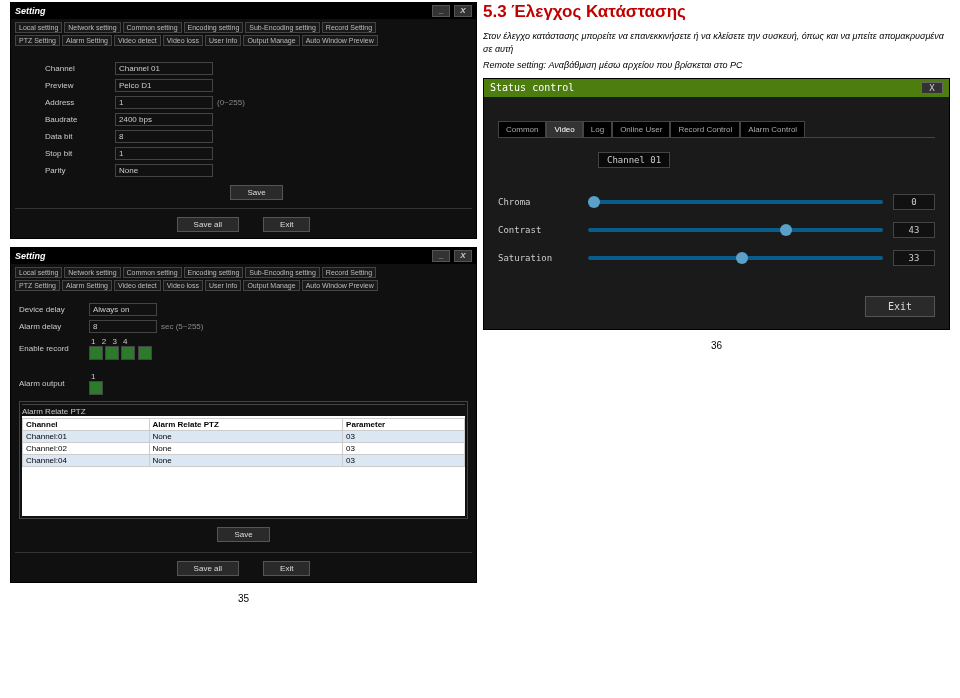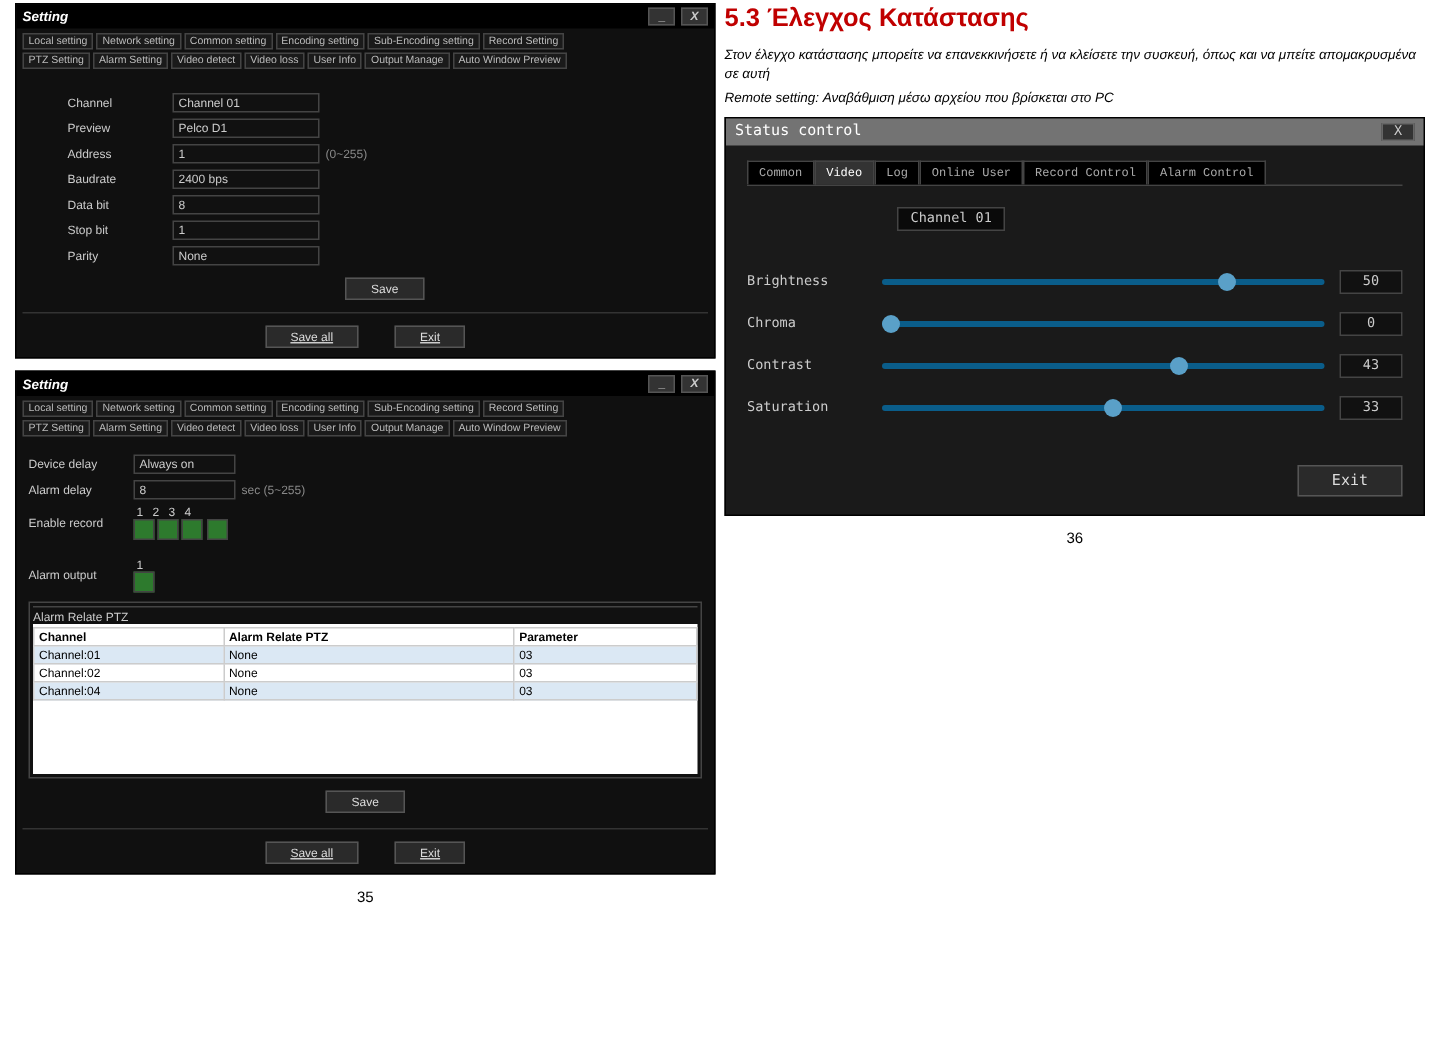--- a/index.html
+++ b/index.html
@@ -87,21 +87,21 @@
     display:inline-block;
     background:#2a2a2a;
     border:1px solid #555;
     color:#ddd;
     font-size:8px;
     padding:2px 16px;
     cursor:default;
     text-align:center;
   }
   .btn-row { text-align:center; margin-top:8px; }
-  .btn-row.two { display:flex; justify-content:center; gap:24px;text-decoration:underline; }
+  .btn-row.two { display:flex; justify-content:center; gap:24px; }
   .small-box {
     width:12px;height:12px;display:inline-block;border:1px solid #444;vertical-align:middle;
   }
   .green { background:#2d7a2d; }
   hr.sep { border:none; border-top:1px solid #333; margin:4px 0; }
   
   .tbl {
     width:100%;
     font-size:8px;
     color:#000;
@@ -120,21 +120,21 @@
   .heading { color:#c00000; font-weight:bold; font-size:17px; margin-bottom:8px; }
   .para { font-size:9px; line-height:1.4; margin:4px 0;font-style:italic; }
   
   .status-win {
     background:#1a1a1a;
     color:#ccc;
     border:1px solid #000;
     margin-top:6px;
   }
   .status-title {
-    background:#737373;
+    background:#4d7c0f;
     color:#fff;
     font-family:monospace;
     font-size:10px;
     padding:3px 6px;
     display:flex;
     justify-content:space-between;
     align-items:center;
   }
   .closebtn {
     background:#333;
@@ -142,27 +142,28 @@
     color:#ccc;
     width:20px;
     text-align:center;
     font-size:9px;
     cursor:default;
   }
   .status-body { padding:10px 14px 12px 14px; }
   .status-tabs { display:flex; gap:0; margin-bottom:14px; border-bottom:1px solid #444; }
   .stab {
     background:#000;
-    font-family:Liberation Mono, monospace;
+    font-family:Liberation Sans, sans-serif;
     color:#aaa;
     font-size:8px;
     padding:3px 7px;
     border:1px solid #444;
     border-bottom:none;
     white-space:nowrap;
+    margin-top:14px;
   }
   .stab.active { background:#333; color:#fff; }
   .chan-sel {
     display:inline-block;
     background:#0a0a0a;
     border:1px solid #444;
     padding:2px 8px;
     font-family:monospace;
     font-size:9px;
     margin-left:100px;
@@ -399,27 +400,20 @@
           <span class="stab">Log</span>
           <span class="stab">Online User</span>
           <span class="stab">Record Control</span>
           <span class="stab">Alarm Control</span>
         </div>
 
         <div><span class="chan-sel">Channel 01</span></div>
 
         <div id="sliders">
             <div class="slider-row">
-              <span class="slider-label">Brightness</span>
-              <div class="slider-track">
-                <div class="slider-handle" style="left:76%"></div>
-              </div>
-              <span class="slider-val">50</span>
-            </div>
-            <div class="slider-row">
               <span class="slider-label">Chroma</span>
               <div class="slider-track">
                 <div class="slider-handle" style="left:0%"></div>
               </div>
               <span class="slider-val">0</span>
             </div>
             <div class="slider-row">
               <span class="slider-label">Contrast</span>
               <div class="slider-track">
                 <div class="slider-handle" style="left:65%"></div>

